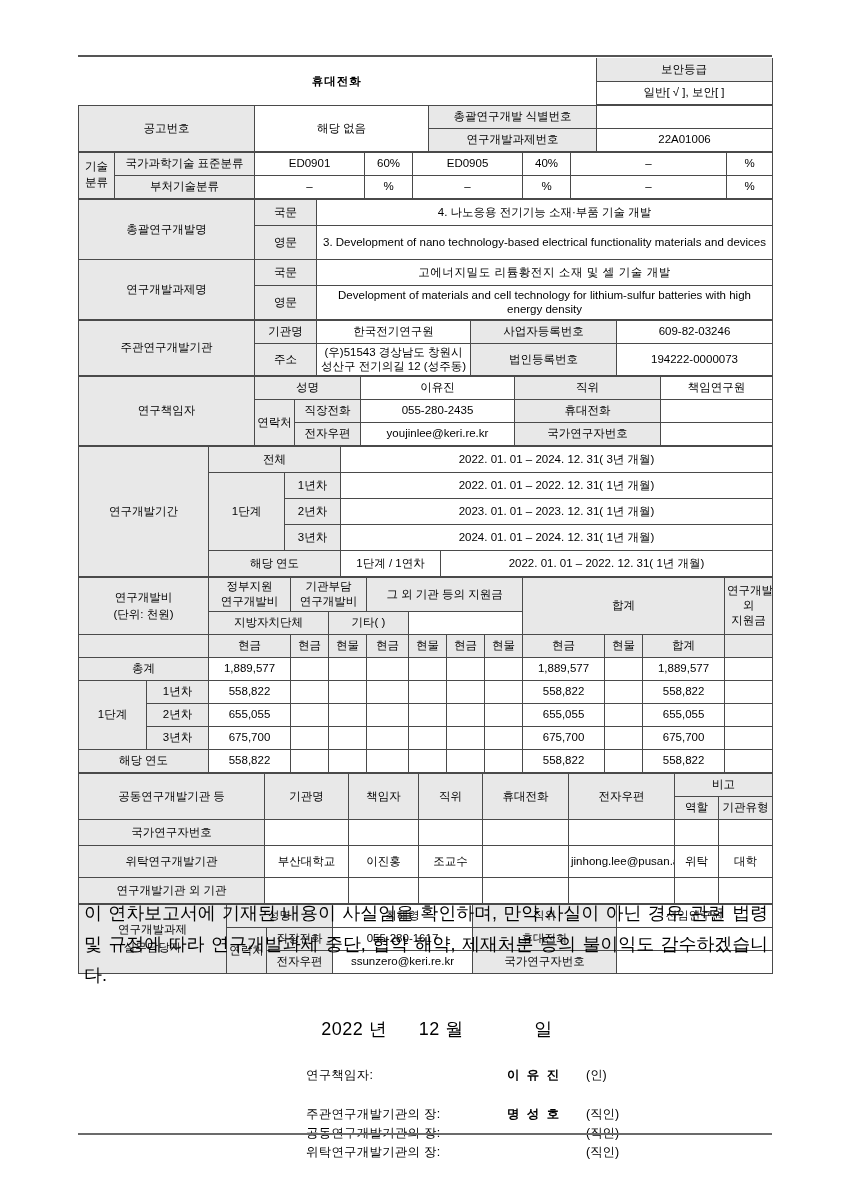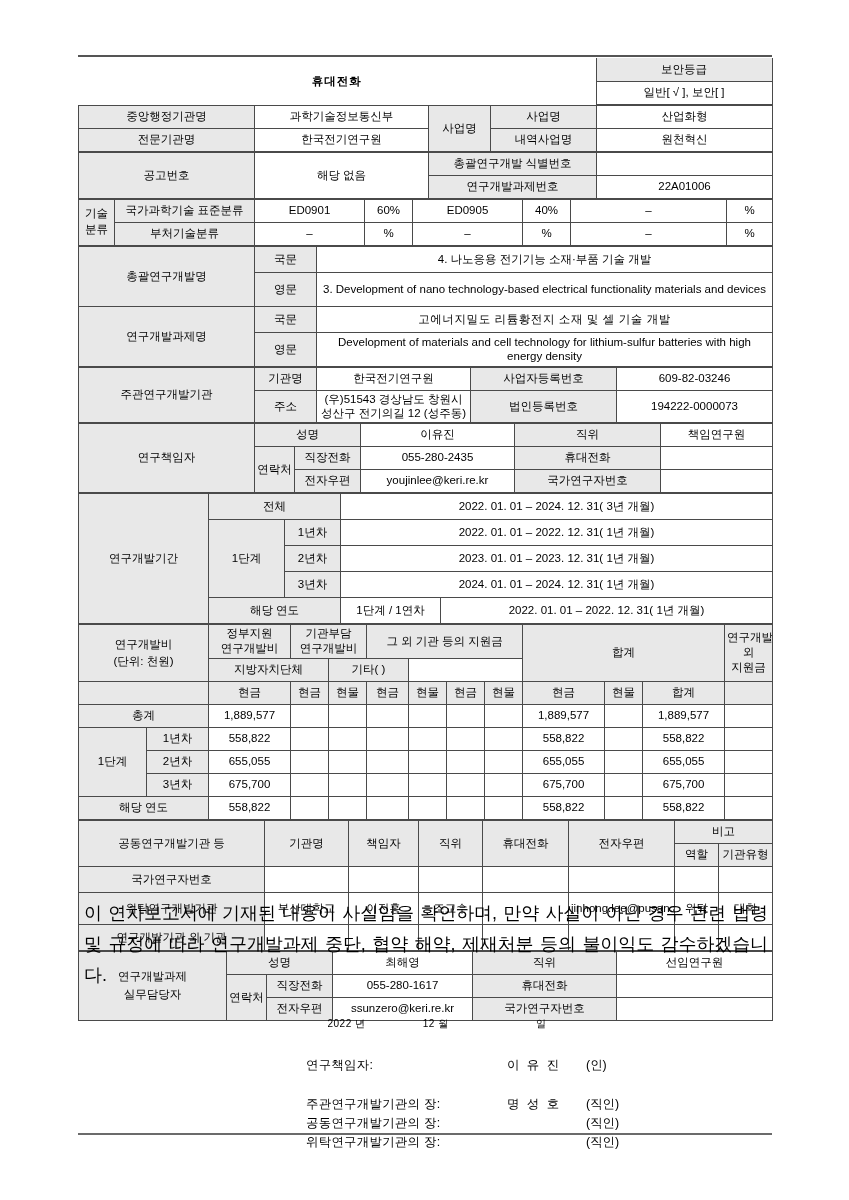--- a/index.html
+++ b/index.html
@@ -77,39 +77,39 @@
   .stmt {
     font-size: 18px;
     line-height: 1.72;
     text-align: justify;
     padding: 0 4px 0 6px;
     letter-spacing: -0.1px;
   }
   .dateline {
     margin-top: 26px;
     text-align: center;
-    font-size: 10px;
+    font-size: 18px;
     letter-spacing: 0.5px;
     padding-left: 24px;
   }
   .dateline span { display: inline-block; }
   .dt-y { width: 92px; text-align: left; }
   .dt-m { width: 110px; text-align: left; }
   .sigblock {
     margin-top: 26px;
     padding-left: 228px;
     font-size: 12.4px;
   }
   .sigrow {
     display: flex;
     align-items: baseline;
     margin-bottom: 2px;
   }
   .sig-label { width: 176px; letter-spacing: 0.3px; }
-  .sig-name { width: 104px; text-align: center; letter-spacing: 2px; }
+  .sig-name { width: 104px; text-align: center; letter-spacing: 2px; font-weight: bold; }
   .sig-seal { width: 58px; text-align: left; }
   .gap { height: 20px; }
   .addressee {
     position: absolute;
     left: 78px;
     top: 1103px;
     width: 694px;
     font-size: 15px;
     letter-spacing: 2.2px;
     padding-left: 34px;
@@ -142,44 +142,20 @@
           <tr>
         <td rowspan="2" class="title-cell">휴대전화</td>
         <td class="hd no-top">보안등급</td>
       </tr>
       <tr>
         <td class="wh t14">일반[ √ ], 보안[    ]</td>
       </tr>
     </tbody>
       </table>
 
-    <table class="doc">
-      <colgroup>
-        <col style="width:176px">
-          <col style="width:174px">
-          <col style="width:62px">
-        <col style="width:106px">
-          <col style="width:176px">
-      </colgroup>
-      <tbody>
-          <tr>
-        <td class="hd">중앙행정기관명</td>
-        <td class="wh t14">과학기술정보통신부</td>
-        <td class="hd" rowspan="2">사업명</td>
-        <td class="hd">사업명</td>
-        <td class="wh t14">산업화형</td>
-      </tr>
-      <tr>
-        <td class="hd">전문기관명</td>
-        <td class="wh t14">한국전기연구원</td>
-        <td class="hd">내역사업명</td>
-        <td class="wh t14">원천혁신</td>
-      </tr>
-    </tbody>
-      </table>
 
     <table class="doc">
       <colgroup>
         <col style="width:176px">
           <col style="width:174px">
         <col style="width:168px">
           <col style="width:176px">
       </colgroup>
       <tbody>
           <tr>

